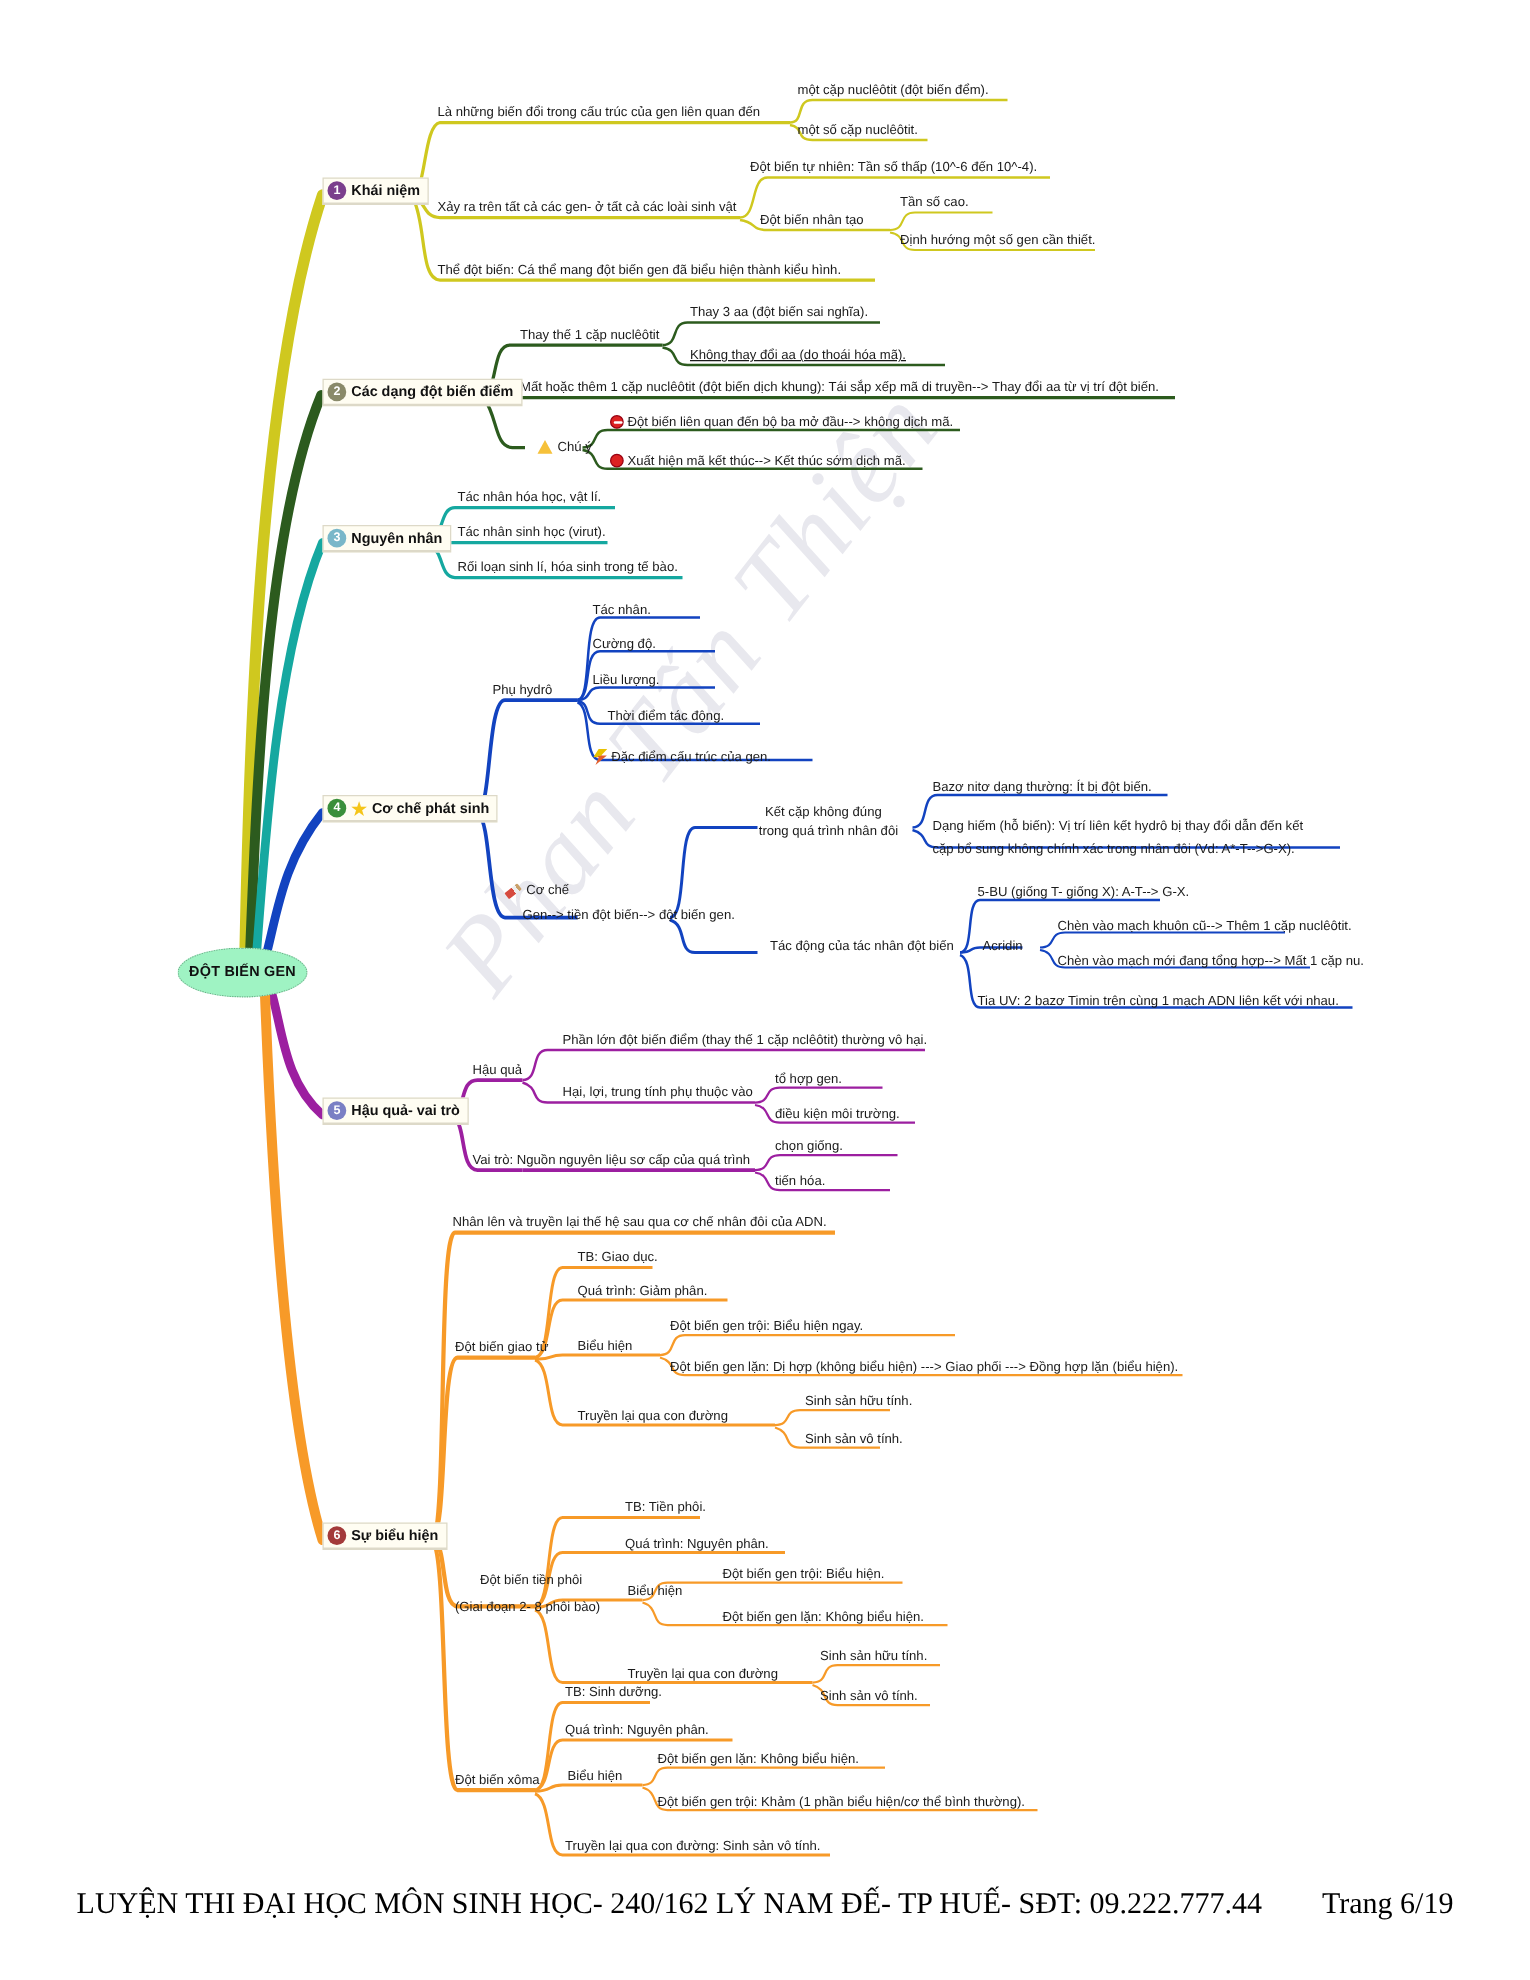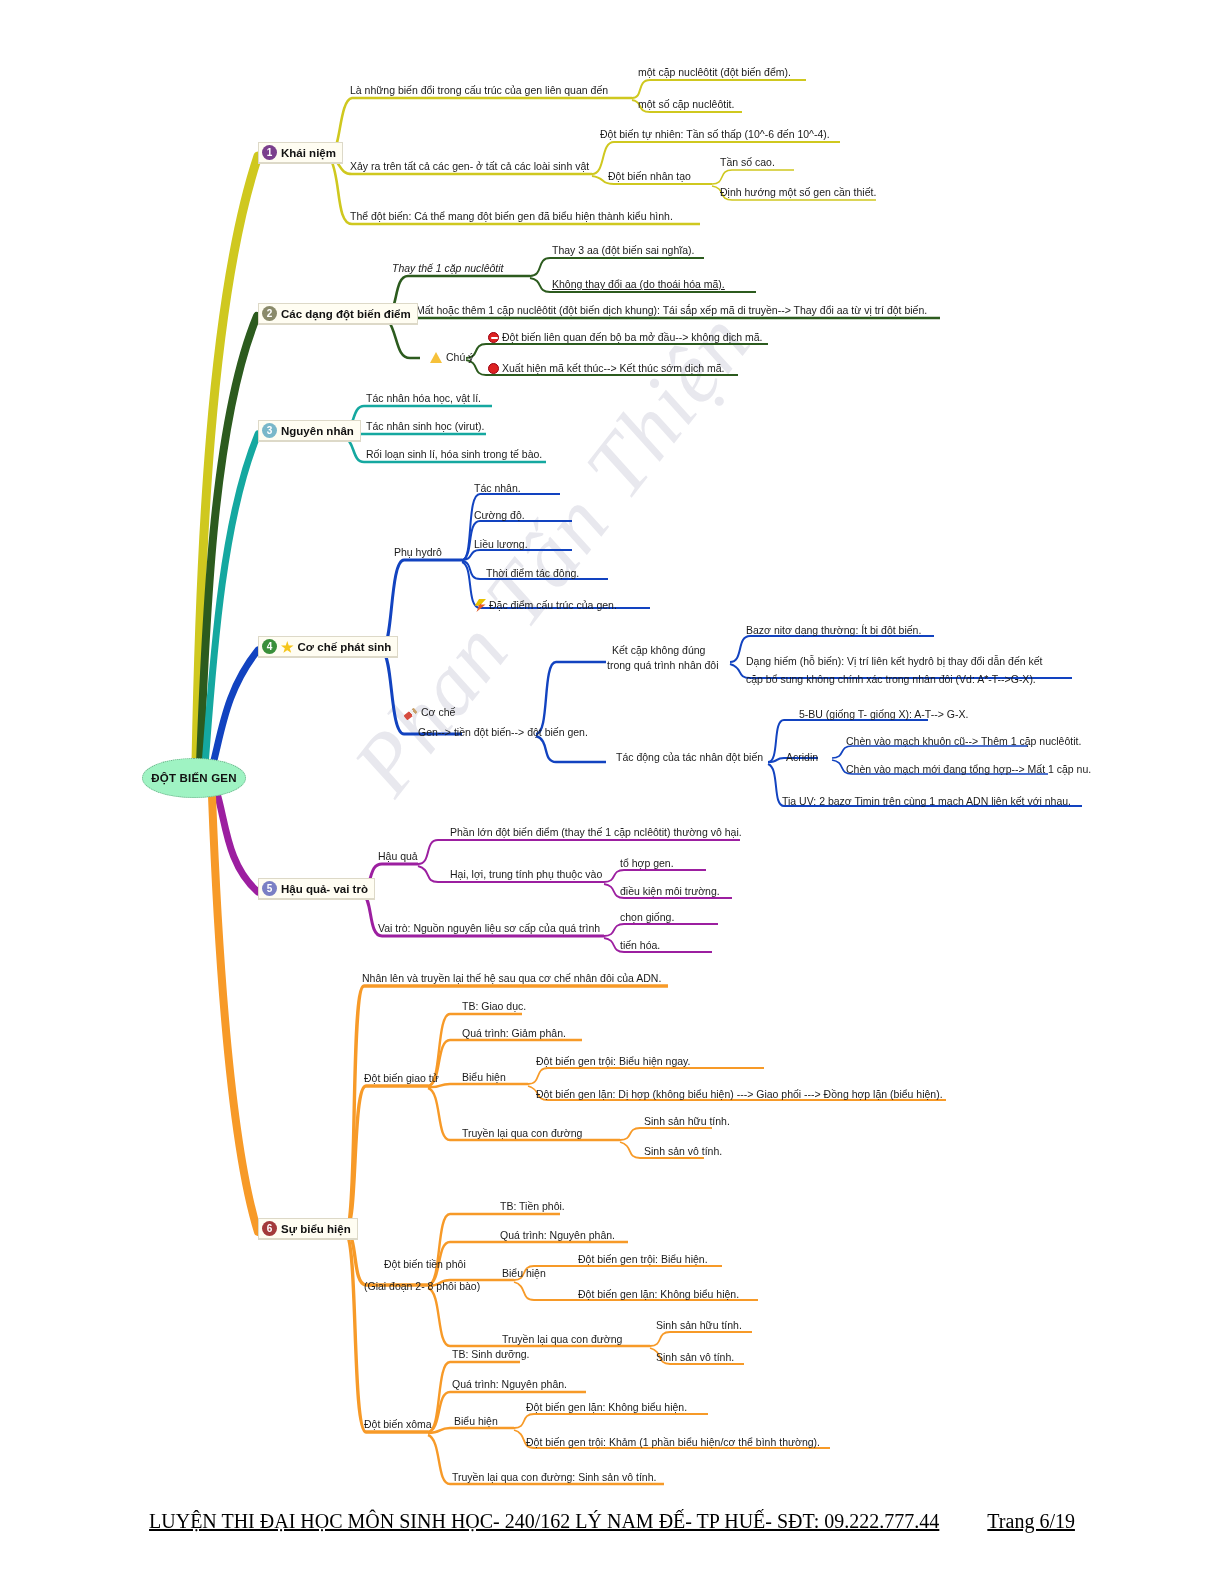--- a/index.html
+++ b/index.html
@@ -100,24 +100,23 @@
     display:inline-block;width:12px;height:13px;position:relative;top:3px;margin-right:3px;
     background:linear-gradient(160deg,#e8c100 0 45%,#e35d2a 45% 100%);
     clip-path:polygon(42% 0,100% 0,58% 42%,96% 42%,20% 100%,42% 52%,6% 52%);
   }
 
   .footer{
     position:absolute;
     left:0; top:1510px; width:1224px;
     text-align:center;
     font-family:"Liberation Serif", serif;
-    font-size:20px;
+    font-size:24px;
     color:#000;
     z-index:7;
-    text-decoration:underline;
   }
   .footer .pg{ margin-left:48px; }
 </style>
 </head>
 <body>
 
 <div id="stage">
 
   <div class="watermark">Phan Tấn Thiện</div>
 
@@ -274,21 +273,21 @@
   <div class="topic" style="left:350px;top:84px;">Là những biến đổi trong cấu trúc của gen liên quan đến</div>
   <div class="topic" style="left:638px;top:66px;">một cặp nuclêôtit (đột biến đểm).</div>
   <div class="topic" style="left:638px;top:98px;">một số cặp nuclêôtit.</div>
   <div class="topic" style="left:350px;top:160px;">Xảy ra trên tất cả các gen- ở tất cả các loài sinh vật</div>
   <div class="topic" style="left:600px;top:128px;">Đột biến tự nhiên: Tần số thấp (10^-6 đến 10^-4).</div>
   <div class="topic" style="left:608px;top:170px;">Đột biến nhân tạo</div>
   <div class="topic" style="left:720px;top:156px;">Tần số cao.</div>
   <div class="topic" style="left:720px;top:186px;">Định hướng một số gen cần thiết.</div>
   <div class="topic" style="left:350px;top:210px;">Thể đột biến: Cá thể mang đột biến gen đã biểu hiện thành kiểu hình.</div>
 
-  <div class="topic" style="left:392px;top:262px;font-style:italic;">Thay thế 1 cặp nuclêôtit</div>
+  <div class="topic" style="left:416px;top:262px;">Thay thế 1 cặp nuclêôtit</div>
   <div class="topic" style="left:552px;top:244px;">Thay 3 aa (đột biến sai nghĩa).</div>
   <div class="topic" style="left:552px;top:278px;text-decoration:underline;">Không thay đổi aa (do thoái hóa mã).</div>
   <div class="topic" style="left:416px;top:304px;">Mất hoặc thêm 1 cặp nuclêôtit (đột biến dịch khung): Tái sắp xếp mã di truyền--&gt; Thay đổi aa từ vị trí đột biến.</div>
   <div class="topic" style="left:430px;top:350px;">
     <span class="warn-ic"></span><span>Chú ý</span>
   </div>
   <div class="topic" style="left:488px;top:330px;">
     <span class="stop-ic bar"></span><span>Đột biến liên quan đến bộ ba mở đầu--&gt; không dịch mã.</span>
   </div>
   <div class="topic" style="left:488px;top:361px;">
@@ -310,21 +309,21 @@
   <div class="topic" style="left:404px;top:706px;">
     <span class="pencil-ic"></span><span>Cơ chế</span>
   </div>
   <div class="topic" style="left:418px;top:726px;">Gen--&gt; tiền đột biến--&gt; đột biến gen.</div>
   <div class="topic" style="left:612px;top:644px;">Kết cặp không đúng</div>
   <div class="topic" style="left:607px;top:659px;">trong quá trình nhân đôi</div>
   <div class="topic" style="left:746px;top:624px;">Bazơ nitơ dạng thường: Ít bị đột biến.</div>
   <div class="topic" style="left:746px;top:655px;">Dạng hiếm (hỗ biến): Vị trí liên kết hydrô bị thay đổi dẫn đến kết</div>
   <div class="topic" style="left:746px;top:673px;">cặp bổ sung không chính xác trong nhân đôi (Vd: A*-T--&gt;G-X).</div>
   <div class="topic" style="left:616px;top:751px;">Tác động của tác nhân đột biến</div>
-  <div class="topic" style="left:782px;top:708px;margin-left:17px;">5-BU (giống T- giống X): A-T--&gt; G-X.</div>
+  <div class="topic" style="left:782px;top:708px;">5-BU (giống T- giống X): A-T--&gt; G-X.</div>
   <div class="topic" style="left:786px;top:751px;">Acridin</div>
   <div class="topic" style="left:846px;top:735px;">Chèn vào mạch khuôn cũ--&gt; Thêm 1 cặp nuclêôtit.</div>
   <div class="topic" style="left:846px;top:763px;">Chèn vào mạch mới đang tổng hợp--&gt; Mất 1 cặp nu.</div>
   <div class="topic" style="left:782px;top:795px;">Tia UV: 2 bazơ Timin trên cùng 1 mạch ADN liên kết với nhau.</div>
 
   <div class="topic" style="left:378px;top:850px;">Hậu quả</div>
   <div class="topic" style="left:450px;top:826px;">Phần lớn đột biến điểm (thay thế 1 cặp nclêôtit) thường vô hại.</div>
   <div class="topic" style="left:450px;top:868px;">Hại, lợi, trung tính phụ thuộc vào</div>
   <div class="topic" style="left:620px;top:857px;">tổ hợp gen.</div>
   <div class="topic" style="left:620px;top:885px;">điều kiện môi trường.</div>

